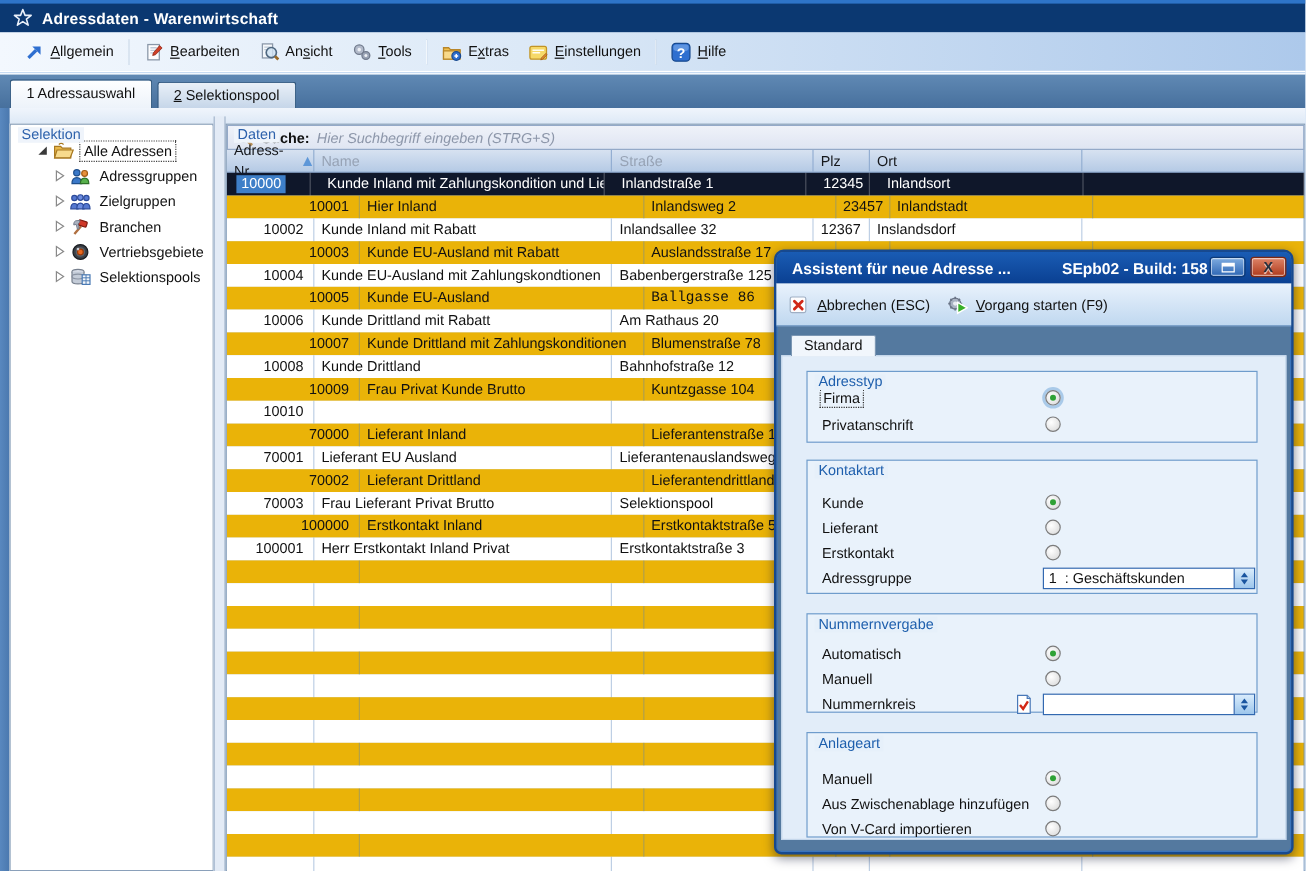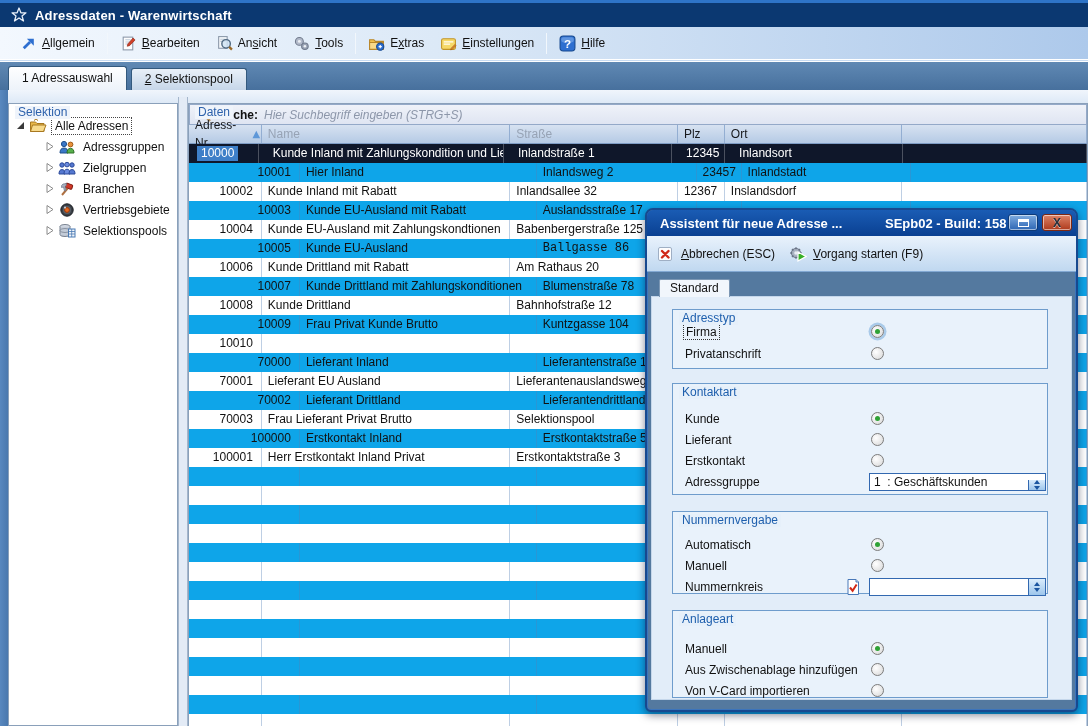--- a/index.html
+++ b/index.html
@@ -41,41 +41,41 @@
 
   
   .gbox { position:absolute; }
   .gb-border { position:absolute; left:0; right:0; top:6px; bottom:0; border:1px solid #8AA0BA; background:transparent; }
   .gb-border.white { background:#FFFFFF; }
   .gb-title { position:absolute; top:9px; left:7px; padding:0 3px; line-height:13px; color:#2E62AC; background:#EFF4FB; z-index:2; }
 
   
   .tree { position:absolute; left:1px; right:1px; top:8px; bottom:1px; background:#fff; padding-top:10px; overflow:hidden; }
   .titem { height:21px; display:flex; align-items:center; }
-  .titem.root { padding-left:5px; }
+  .titem.root { padding-left:20px; }
   .titem.child { padding-left:34px; }
   .texp { width:13px; height:13px; display:inline-block; flex:0 0 13px; }
   .ticon { width:18px; height:16px; margin:0 4px 0 2px; flex:0 0 18px; }
   .tlabel { padding:1px 3px; white-space:nowrap; }
   .tlabel.focused { border:1px dotted #444; }
 
   
   .daten-inner { position:absolute; left:1px; right:1px; top:7px; bottom:0; overflow:hidden; }
   .searchbar { height:21px; background:linear-gradient(#EFF2F9,#DFE5F2); border:1px solid #94A9C8;
     display:flex; align-items:center; padding-left:6px; gap:6px; }
   .searchbar .icon { width:16px; height:16px; }
   .search-label { font-weight:bold; color:#101010; }
   .search-ph { font-style:italic; color:#8D97AA; }
   .thead { height:19px; background:linear-gradient(#D7E2F1,#B5CAE5); border-bottom:1px solid #7E9CC4; display:flex; }
   .th { line-height:18px; padding-left:6px; border-right:1px solid #93AED2; color:#16181C; display:flex; align-items:center; gap:3px; }
   .th.muted { color:#97A3B5;text-align:center; }
   .th .icon { width:9px; height:9px; }
   .trows { position:relative; }
   .trow { height:19px; display:flex; }
-  .trow.odd { background:#0ea5e9;padding-left:41px; }
+  .trow.odd { background:#eab308;padding-left:41px; }
   .trow.even { background:#FFFFFF; }
   .trow.selected { background:#0f172a; color:#FFFFFF;gap:8px; }
   .td { line-height:19px; padding-left:6px; border-right:1px solid rgba(84,128,184,.38); overflow:hidden; white-space:nowrap; }
   .td.num { text-align:right; padding-right:8px; padding-left:2px; }
   .trow.selected .td { border-right-color:rgba(255,255,255,.25); }
   .nr-hl { display:inline-block; background:#3E7FC8; color:#fff; line-height:15px; margin-top:2px; padding:0 4px; float:left; margin-left:2px; }
 
   
   .dialog { position:absolute; left:645px; top:208px; width:433px; height:504px;
     background:#54799F; border:2px solid #17498F; border-radius:8px 8px 6px 6px;
@@ -689,21 +689,21 @@
               <div class="drow" style="height: 21px;">
                 <span class="dlabel">Lieferant</span>
                 <span class="radio"></span>
               </div>
               <div class="drow" style="height: 21px;">
                 <span class="dlabel">Erstkontakt</span>
                 <span class="radio"></span>
               </div>
               <div class="drow" style="height: 21px;">
                 <span class="dlabel">Adressgruppe</span>
-                <div class="dfield" style="width: 177px; align-items: flex-end;">
+                <div class="dfield" style="width: 177px;">
                   <span class="fval">1  : Geschäftskunden</span>
                   <div class="spinner">
                     <span class="arr-up"></span>
                     <span class="arr-dn"></span>
                   </div>
                 </div>
               </div>
             </div>
           </div>
           <div class="dgroup" style="top: 208px; height: 89px;">

